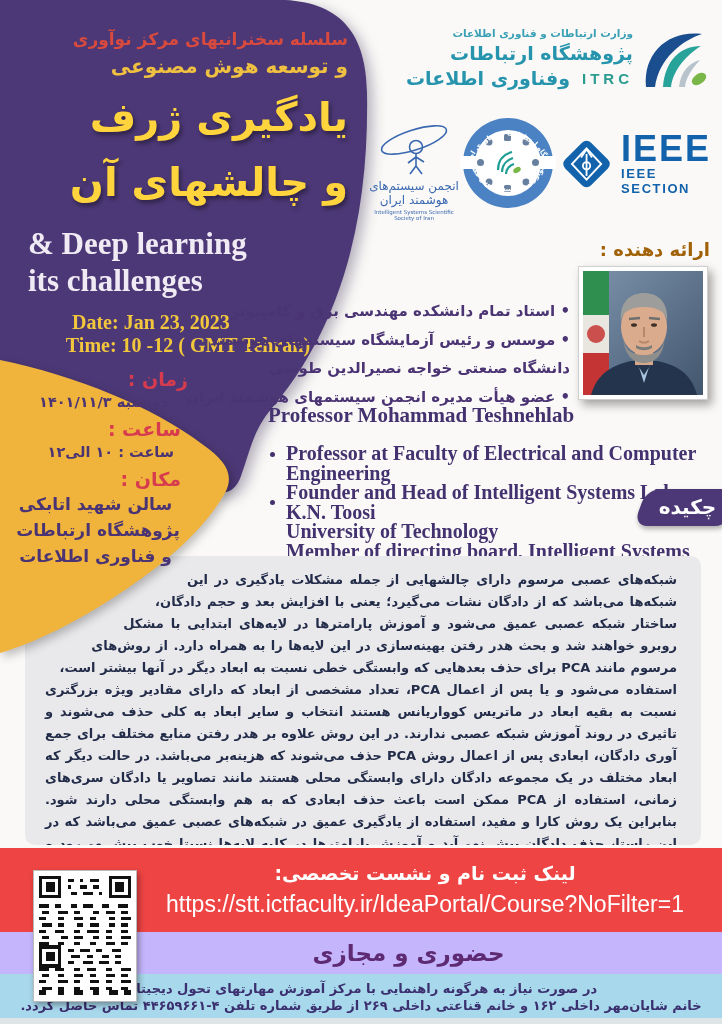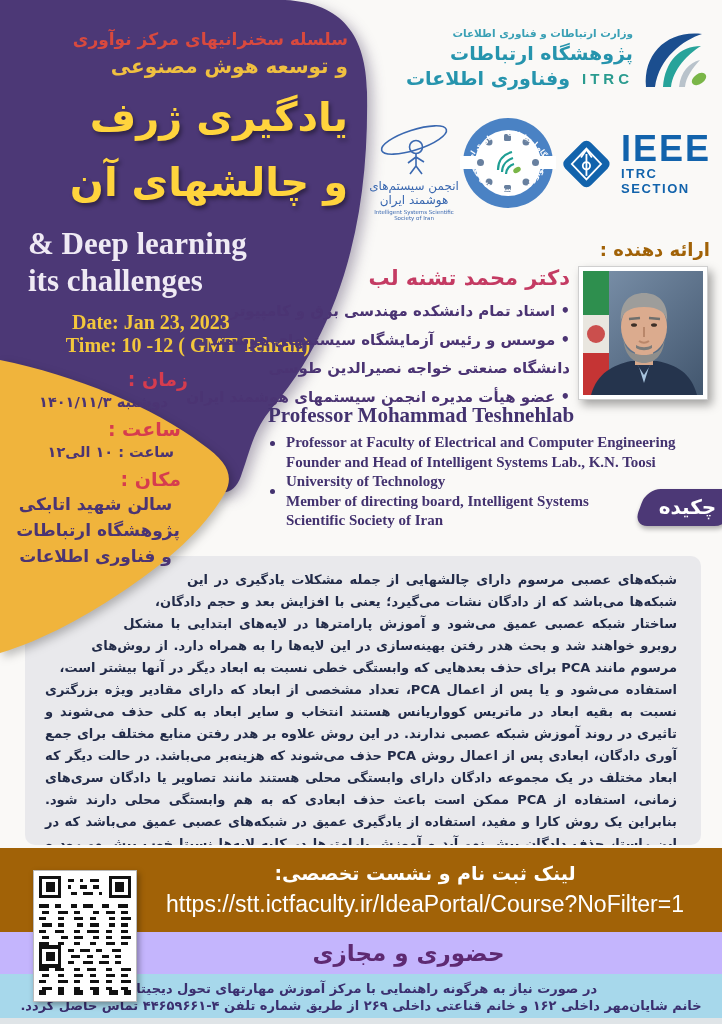--- a/index.html
+++ b/index.html
@@ -46,21 +46,21 @@
 
   
   .pres-heading { right:12px; top:239px; color:#a16207; font-size:18px; font-weight:bold; direction:rtl; }
   .photo-frame { left:578px; top:266px; width:130px; height:134px; background:#fff;
                  padding:4px; border:1px solid #cfcfcf; box-shadow:4px 5px 9px rgba(0,0,0,.35); }
   .fa-name { right:152px; top:266px; color:#c43b63; font-size:21px; font-weight:bold; direction:rtl; }
   .fa-bio  { right:152px; top:297px; direction:rtl; text-align:right; color:#4b3473;
              font-size:15px; font-weight:bold; line-height:28.5px; }
   .en-block { left:268px; top:403px; color:#43326f; font-family:"Liberation Serif", serif; }
   .en-title { font-size:21px; font-weight:bold; }
-  .en-list  { position:relative; padding-left:18px; margin-top:5px; font-size:15px;
+  .en-list  { position:relative; padding-left:18px; margin-top:16px; font-size:20px;
               font-weight:bold; line-height:19.5px; }
   .dot { position:absolute; width:5px; height:5px; border-radius:50%; background:#43326f; left:2px; }
   .dot1 { top:8px; } .dot2 { top:56px; }
 
   
   .chkide { left:640px; top:489px; width:95px; height:37px; }
   .chkide::before { content:""; position:absolute; inset:0; background:#4c3876;
                     border-radius:14px; transform:skewX(-20deg);
                     box-shadow:2px 3px 5px rgba(0,0,0,.3); }
   .chkide span { position:relative; display:block; text-align:center; line-height:37px;
@@ -75,21 +75,21 @@
   .ysb-svg { left:0; top:350px; filter:drop-shadow(3px 4px 5px rgba(0,0,0,.25)); }
   .sched { left:0; top:364px; width:196px; direction:rtl; text-align:right; }
   .sl { color:#d63c4e; font-size:19px; font-weight:bold; line-height:24px; margin-top:3px; }
   .sv { color:#4b3473; font-weight:bold; }
   .sv15 { font-size:14.5px; line-height:23px; }
   .sv17 { font-size:17px; line-height:26px;text-align:center; }
   .pr0{padding-left:0;padding-right:0} .pr5{padding-right:5px} .pr8{padding-right:8px}
   .pr15{padding-right:15px} .pr22{padding-right:22px} .pr28{padding-right:28px}
 
   
-  .linkbar { left:0; top:848px; width:722px; height:84px; background:#a16207;
+  .linkbar { left:0; top:848px; width:722px; height:84px; background:#ef4444;
              display:flex; flex-direction:column; align-items:center; justify-content:center;
              padding-left:128px; }
   .link-label { color:#fff; font-size:19px; font-weight:bold; direction:rtl; margin-bottom:7px; }
   .link-url { color:#fff; font-size:23px; font-family:"Liberation Sans",sans-serif; cursor:pointer; }
   .modebar { left:0; top:932px; width:722px; height:42px; background:#c4b5fd;
              display:flex; align-items:center; justify-content:center; padding-left:95px; }
   .modebar span { color:#5e2a72; font-size:23px; font-weight:bold; direction:rtl; }
   .footer { left:0; top:974px; width:722px; height:44px; background:#a7d8eb; text-align:center;
             padding-top:6px; color:#3b2f6f; font-size:13px; font-weight:bold; line-height:17px;
             direction:rtl; }
@@ -186,21 +186,21 @@
   <div class="abs ieee">
     <svg width="58" height="58" viewBox="0 0 58 58">
       <rect x="9" y="9" width="40" height="40" rx="7" fill="#1263ac" transform="rotate(45 29 29)"></rect>
       <path d="M29,12 L45,29 L29,46 L13,29 Z" fill="none" stroke="#fff" stroke-width="2"></path>
       <path d="M29,42 L29,18" stroke="#fff" stroke-width="2"></path>
       <path d="M23,22 L29,13 L35,22" fill="none" stroke="#fff" stroke-width="2"></path>
       <circle cx="29" cy="31" r="4" fill="none" stroke="#fff" stroke-width="2"></circle>
     </svg>
     <div>
       <div class="ieee-name">IEEE</div>
-      <div class="ieee-sec">ITRC SECTION</div>
+      <div class="ieee-sec">IEEE SECTION</div>
     </div>
   </div>
 
   <div class="abs pres-heading">ارائه دهنده :</div>
 
   <div class="abs photo-frame">
     <svg width="120" height="124" viewBox="0 0 120 124">
       <defs>
         <linearGradient id="bgG" x1="0" y1="0" x2="1" y2="1">
           <stop offset="0" stop-color="#7d93ac"></stop>
@@ -219,21 +219,20 @@
       <path d="M38,52 C36,30 48,22 61,22 C74,22 86,30 84,52 C84,42 76,36 61,36 C46,36 38,42 38,52 Z" fill="#9d9d9b"></path>
       <path d="M40,62 C40,84 50,92 61,92 C72,92 82,84 82,62 C82,78 74,84 61,84 C48,84 40,78 40,62 Z" fill="#8e8e8c"></path>
       <ellipse cx="51" cy="54" rx="3" ry="1.8" fill="#3d3028"></ellipse>
       <ellipse cx="71" cy="54" rx="3" ry="1.8" fill="#3d3028"></ellipse>
       <path d="M46,48 L57,47 M66,47 L77,48" stroke="#6f6f6d" stroke-width="2.4"></path>
       <path d="M61,56 L61,66 M56,70 C59,72 63,72 66,70" stroke="#b9876a" stroke-width="2" fill="none"></path>
       <path d="M53,74 C58,77 64,77 69,74 L69,77 C64,80 58,80 53,77 Z" fill="#7c7c7a"></path>
     </svg>
   </div>
 
-  <div class="abs fa-name">دکتر محمد تشنه لب</div>
   <div class="abs fa-bio">
     <div>• استاد تمام دانشکده مهندسی برق و کامپیوتر</div>
     <div>• موسس و رئیس آزمایشگاه سیستمهای هوشمند</div>
     <div>دانشگاه صنعتی خواجه نصیرالدین طوسی</div>
     <div>• عضو هیأت مدیره انجمن سیستمهای هوشمند ایران</div>
   </div>
 
   <div class="abs en-block">
     <div class="en-title">Professor Mohammad Teshnehlab</div>
     <div class="en-list">

